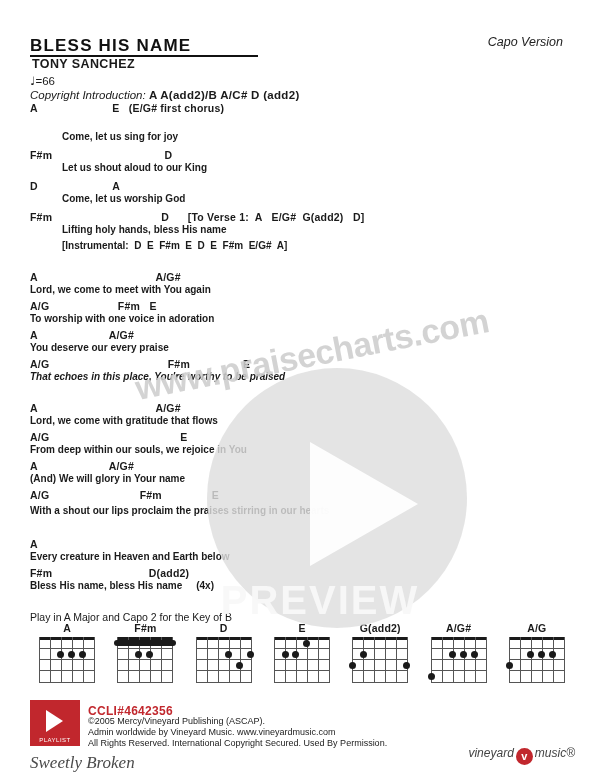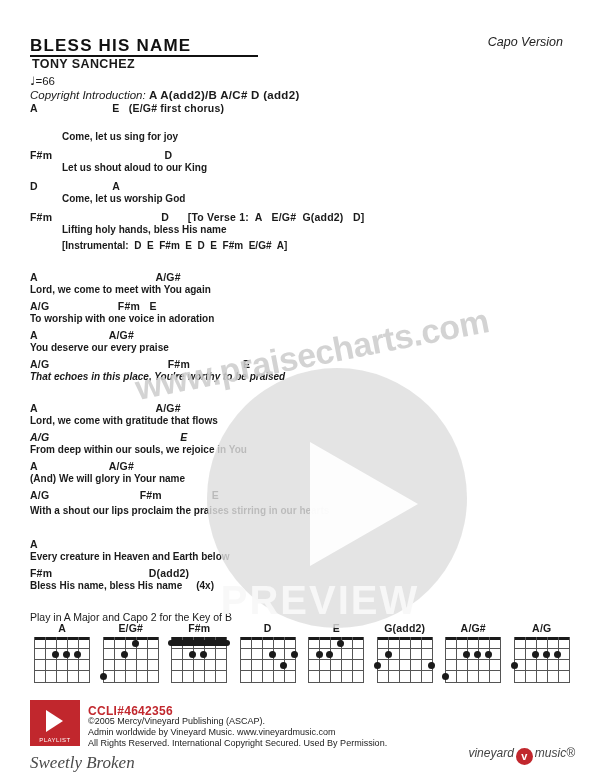--- a/index.html
+++ b/index.html
@@ -302,21 +302,21 @@
 
   <div class="chordline" style="left:30px; top:329px;">A                       A/G#</div>
   <div class="lyricline" style="left:30px; top:342px;">You deserve our every praise</div>
 
   <div class="chordline" style="left:30px; top:358px;">A/G                                      F#m                 E</div>
   <div class="lyricline" style="left:30px; top:371px;font-style:italic;">That echoes in this place, You're worthy to be praised</div>
 
   <div class="chordline" style="left:30px; top:402px;">A                                      A/G#</div>
   <div class="lyricline" style="left:30px; top:415px;">Lord, we come with gratitude that flows</div>
 
-  <div class="chordline" style="left:30px; top:431px;font-style:italic;">A/G                                          E</div>
+  <div class="chordline" style="left:30px; top:431px;">A/G                                          E</div>
   <div class="lyricline" style="left:30px; top:444px;">From deep within our souls, we rejoice in You</div>
 
   <div class="chordline" style="left:30px; top:460px;">A                       A/G#</div>
   <div class="lyricline" style="left:30px; top:473px;">(And) We will glory in Your name</div>
 
   <div class="chordline" style="left:30px; top:489px;">A/G                             F#m                E</div>
   <div class="lyricline" style="left:30px; top:505px;">With a shout our lips proclaim the praises stirring in our hearts</div>
 
   <div class="chordline" style="left:30px; top:538px;">A</div>
   <div class="lyricline" style="left:30px; top:551px;">Every creature in Heaven and Earth below</div>
@@ -341,39 +341,20 @@
         <div class="str" style="left:22px"></div>
           <div class="str" style="left:33px"></div>
         <div class="str" style="left:44px"></div>
           <div class="str" style="left:55px"></div>
         <div class="dot" style="left:18px; top:14px"></div>
         <div class="dot" style="left:29px; top:14px"></div>
         <div class="dot" style="left:40px; top:14px"></div>
       </div>
     </div>
 
-    <div class="diagram">
-      <div class="dname">E/G#</div>
-      <div class="grid">
-        <div class="nut"></div>
-        <div class="fret" style="top:11px"></div>
-          <div class="fret" style="top:22px"></div>
-        <div class="fret" style="top:33px"></div>
-          <div class="fret" style="top:45px"></div>
-        <div class="str" style="left:0"></div>
-          <div class="str" style="left:11px"></div>
-        <div class="str" style="left:22px"></div>
-          <div class="str" style="left:33px"></div>
-        <div class="str" style="left:44px"></div>
-          <div class="str" style="left:55px"></div>
-        <div class="dot" style="left:-3px; top:36px"></div>
-        <div class="dot" style="left:18px; top:14px"></div>
-        <div class="dot" style="left:29px; top:3px"></div>
-      </div>
-    </div>
 
     <div class="diagram">
       <div class="dname">F#m</div>
       <div class="grid">
         <div class="nut"></div>
         <div class="fret" style="top:11px"></div>
           <div class="fret" style="top:22px"></div>
         <div class="fret" style="top:33px"></div>
           <div class="fret" style="top:45px"></div>
         <div class="str" style="left:0"></div>

